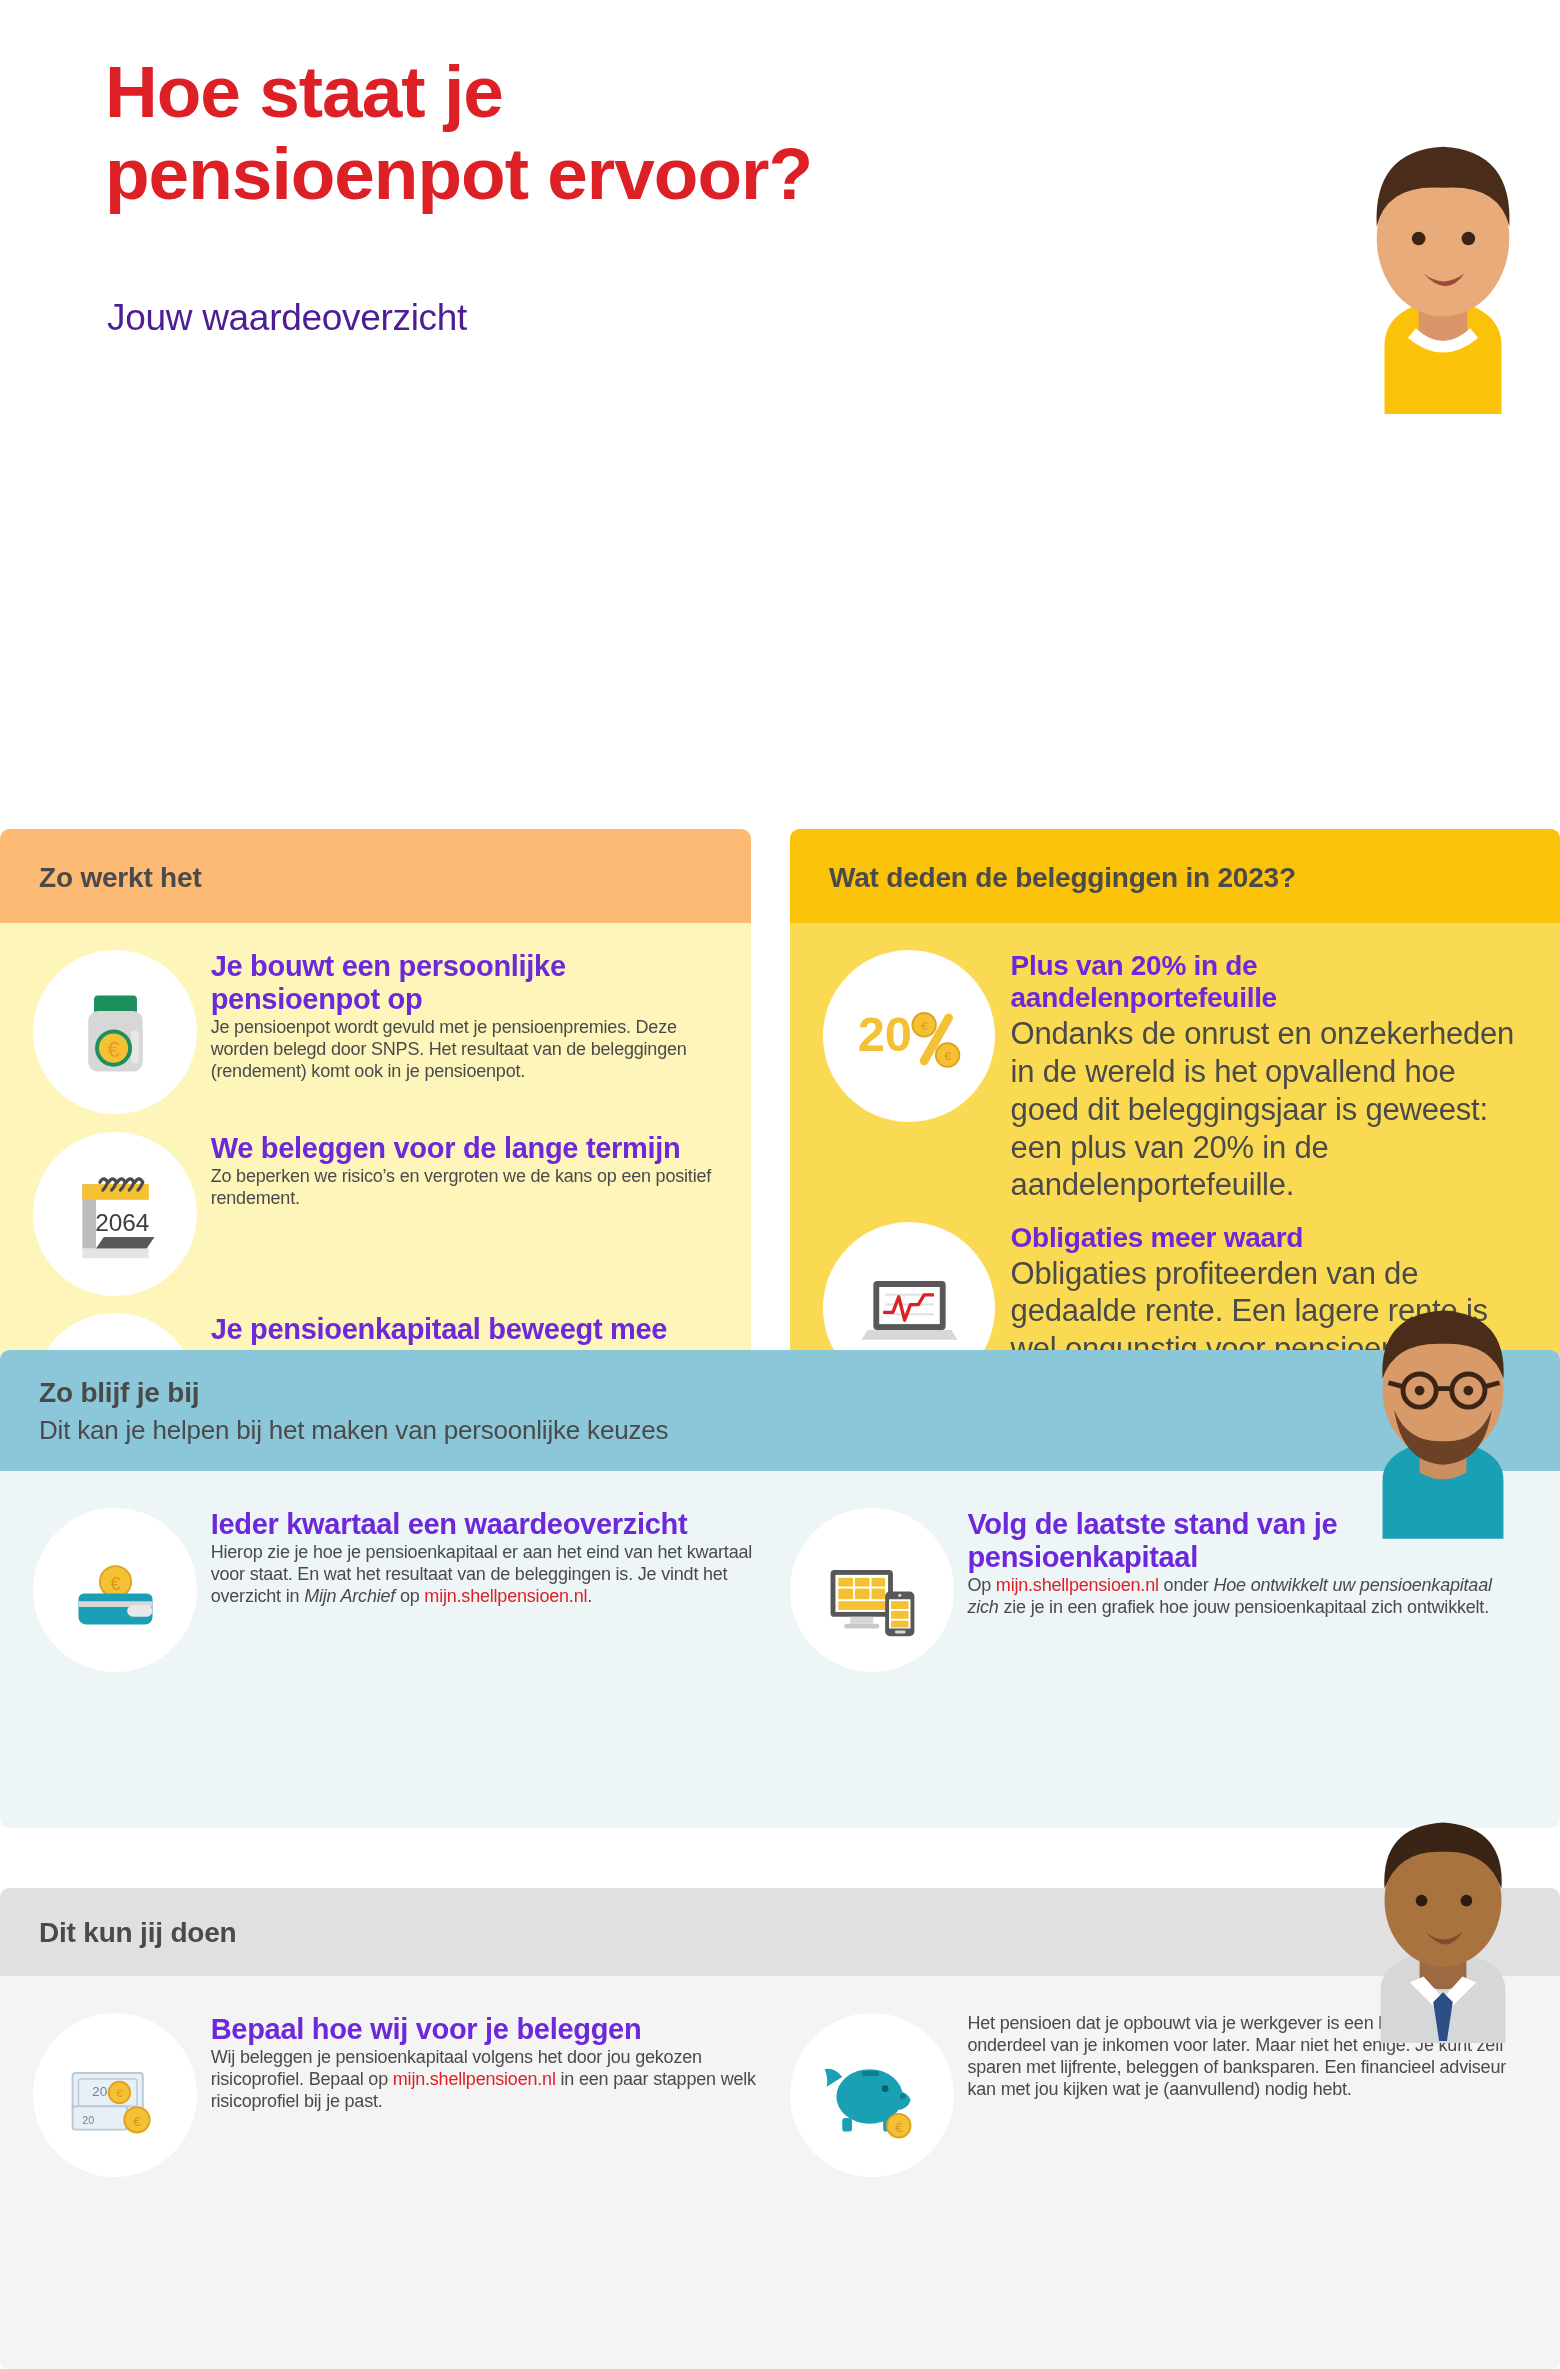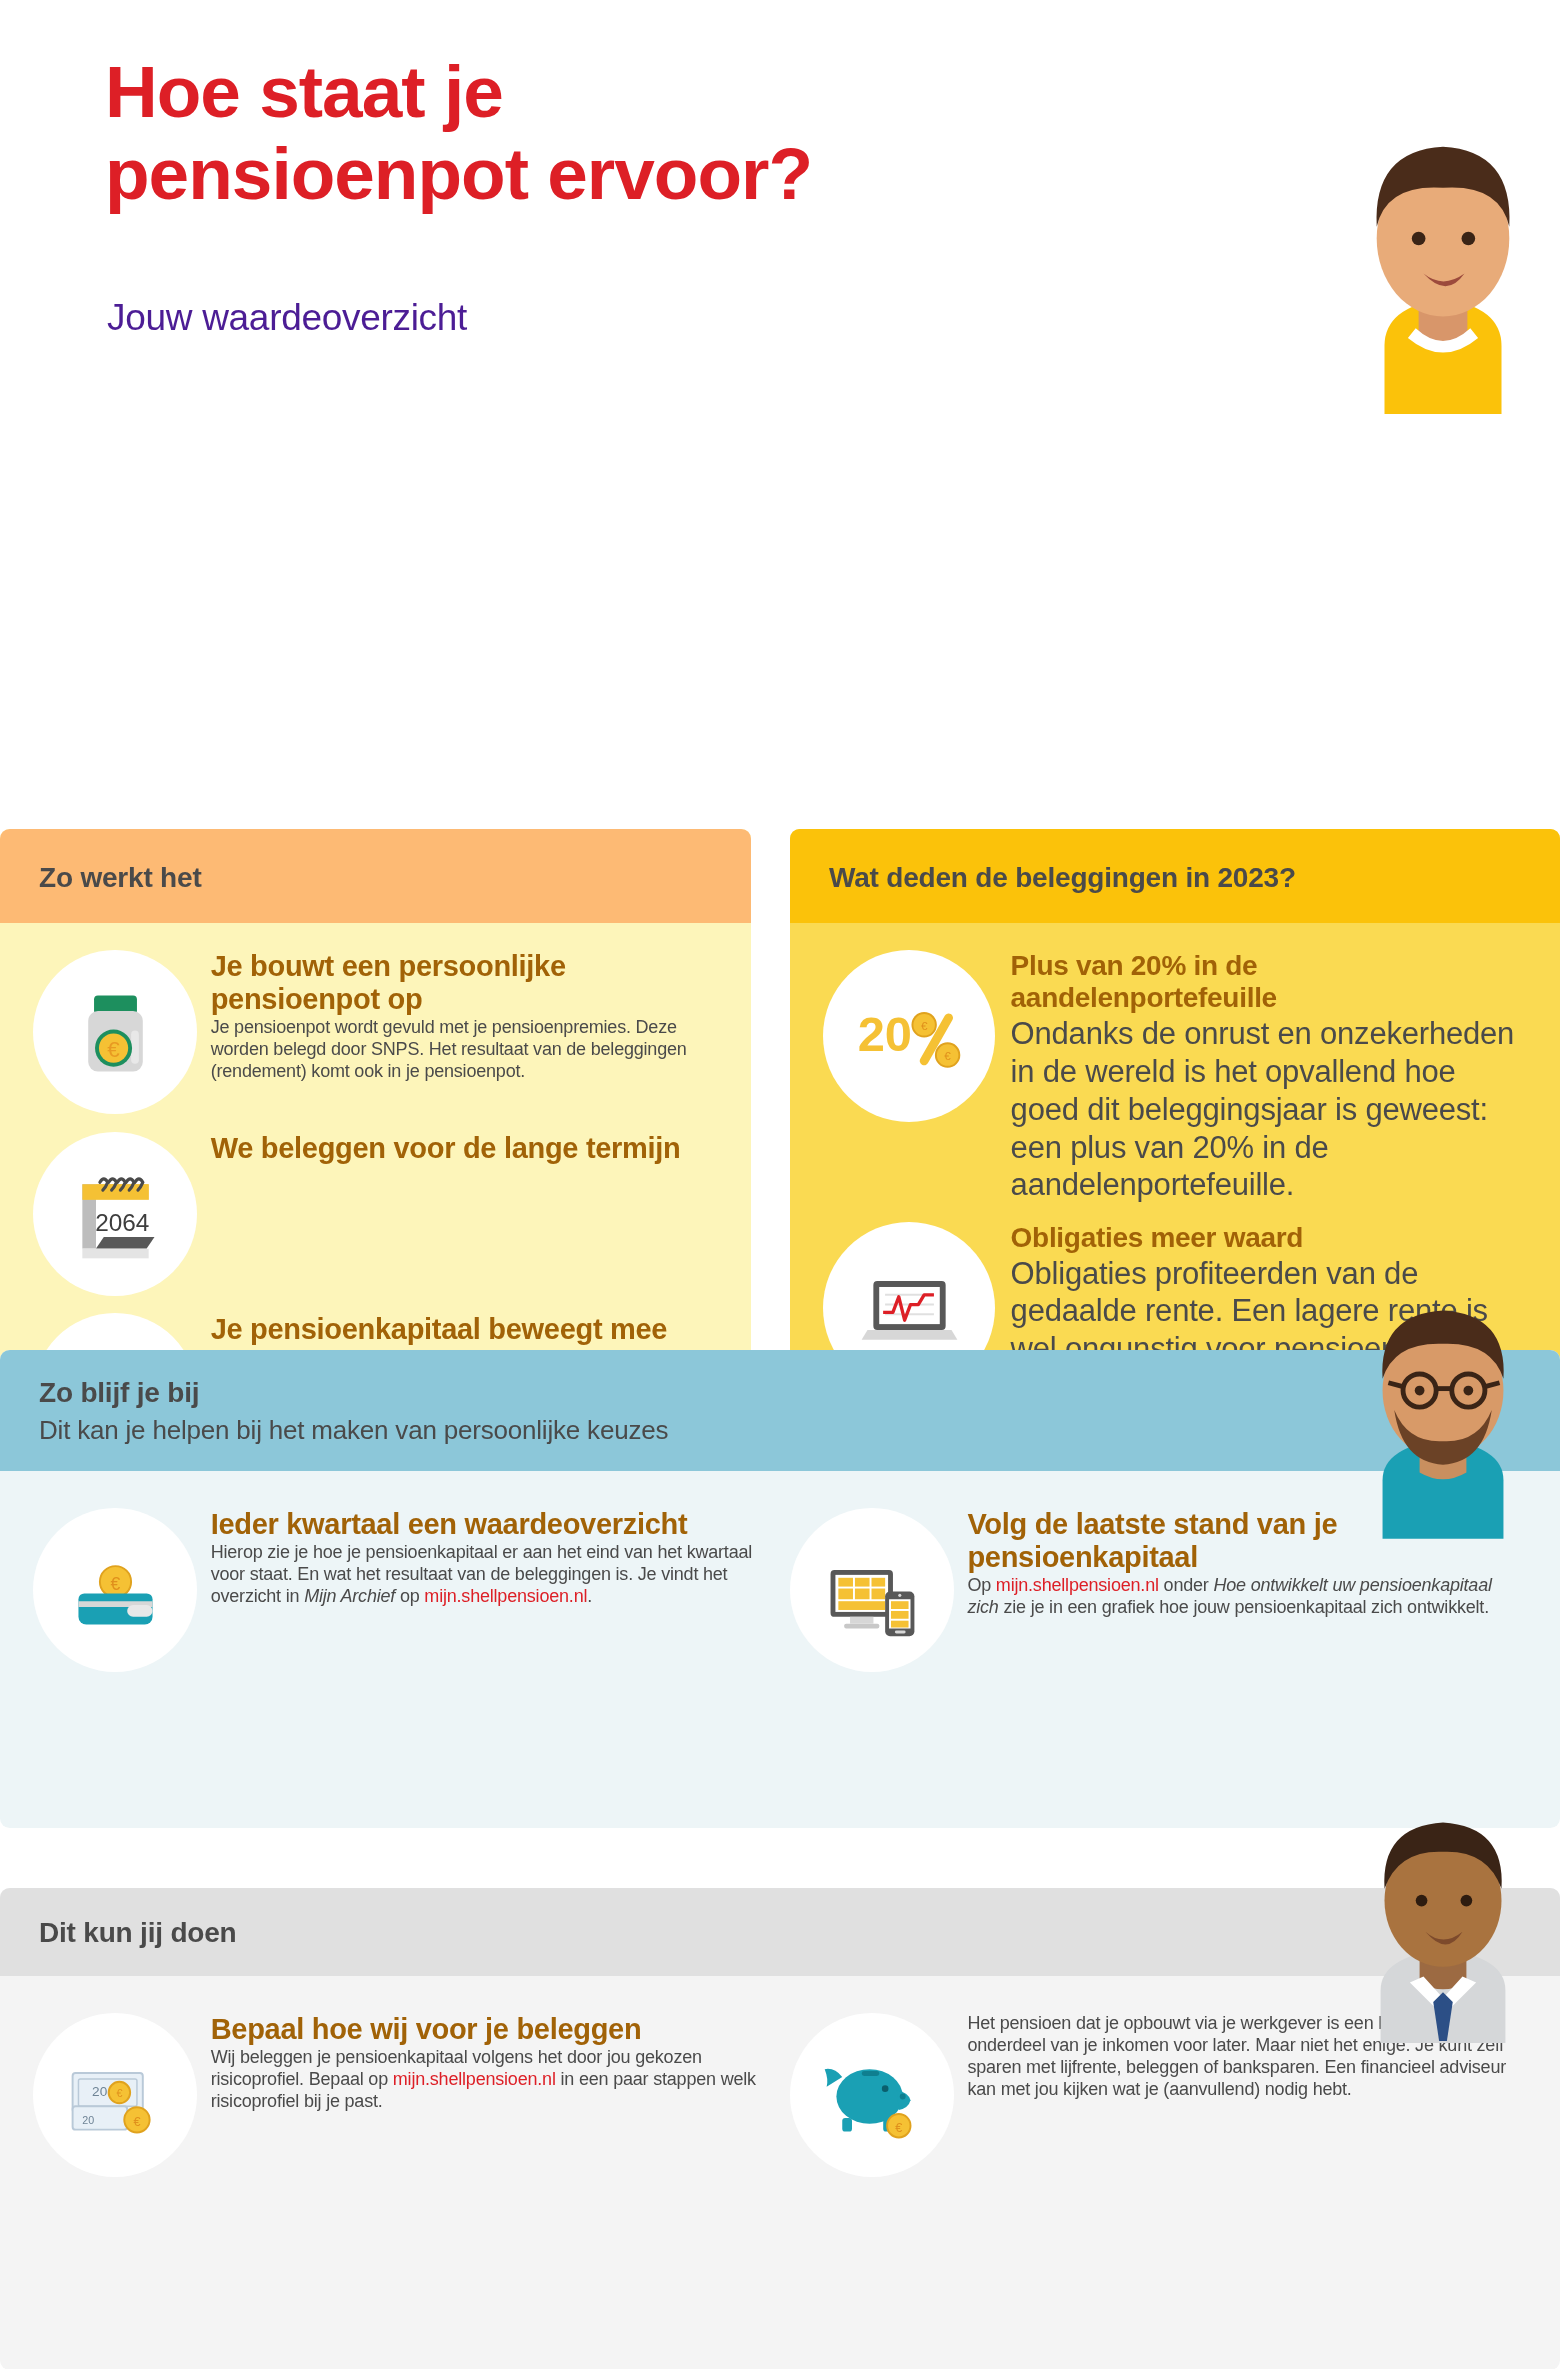--- a/index.html
+++ b/index.html
@@ -66,21 +66,21 @@
     flex: 0 0 auto;
     width: 164px; height: 164px;
     border-radius: 50%;
     background: #fff;
     display: flex; align-items: center; justify-content: center;
     margin-right: 13.7px;
     margin-top: 3.9px;
   }
   .item-text { flex: 1 1 auto; padding-top: 3.9px; }
   .item-title {
-    color: #a16207;
+    color: #6d28d9;
     font-weight: bold;
     font-size: 29px;
     line-height: 1.14;
     letter-spacing: -0.3px;
     margin-bottom: 1px;
   }
   .item-body {
     font-size: 18px;
     line-height: 1.22;
     color: #4a4a4a;
@@ -197,20 +197,21 @@
               <path d="M62 28 q4-7 8 0 q-2 5 -5 8"></path>
               <path d="M71 28 q4-7 8 0 q-2 5 -5 8"></path>
               <path d="M80 28 q4-7 8 0 q-2 5 -5 8"></path>
             </g>
             <text x="67" y="78" font-size="25" fill="#3e3e3e" text-anchor="middle" font-family="'Liberation Sans',sans-serif">2064</text>
             <path d="M48 84 h52 l-8 12 H40z" fill="#585858"></path>
           </svg>
         </div>
         <div class="item-text">
           <div class="item-title">We beleggen voor de lange termijn</div>
+          <div class="item-body">Zo beperken we risico’s en vergroten we de kans op een positief rendement.</div>
         </div>
       </div>
 
       <div class="item">
         <div class="item-icon">
           <svg viewBox="0 0 120 120" width="117" height="117">
             <g>
               <circle cx="26" cy="46" r="11" fill="#f5c134" stroke="#e0a21e" stroke-width="2"></circle>
               <circle cx="38" cy="60" r="11" fill="#f5c134" stroke="#e0a21e" stroke-width="2"></circle>
               <circle cx="52" cy="70" r="11" fill="#f5c134" stroke="#e0a21e" stroke-width="2"></circle>

